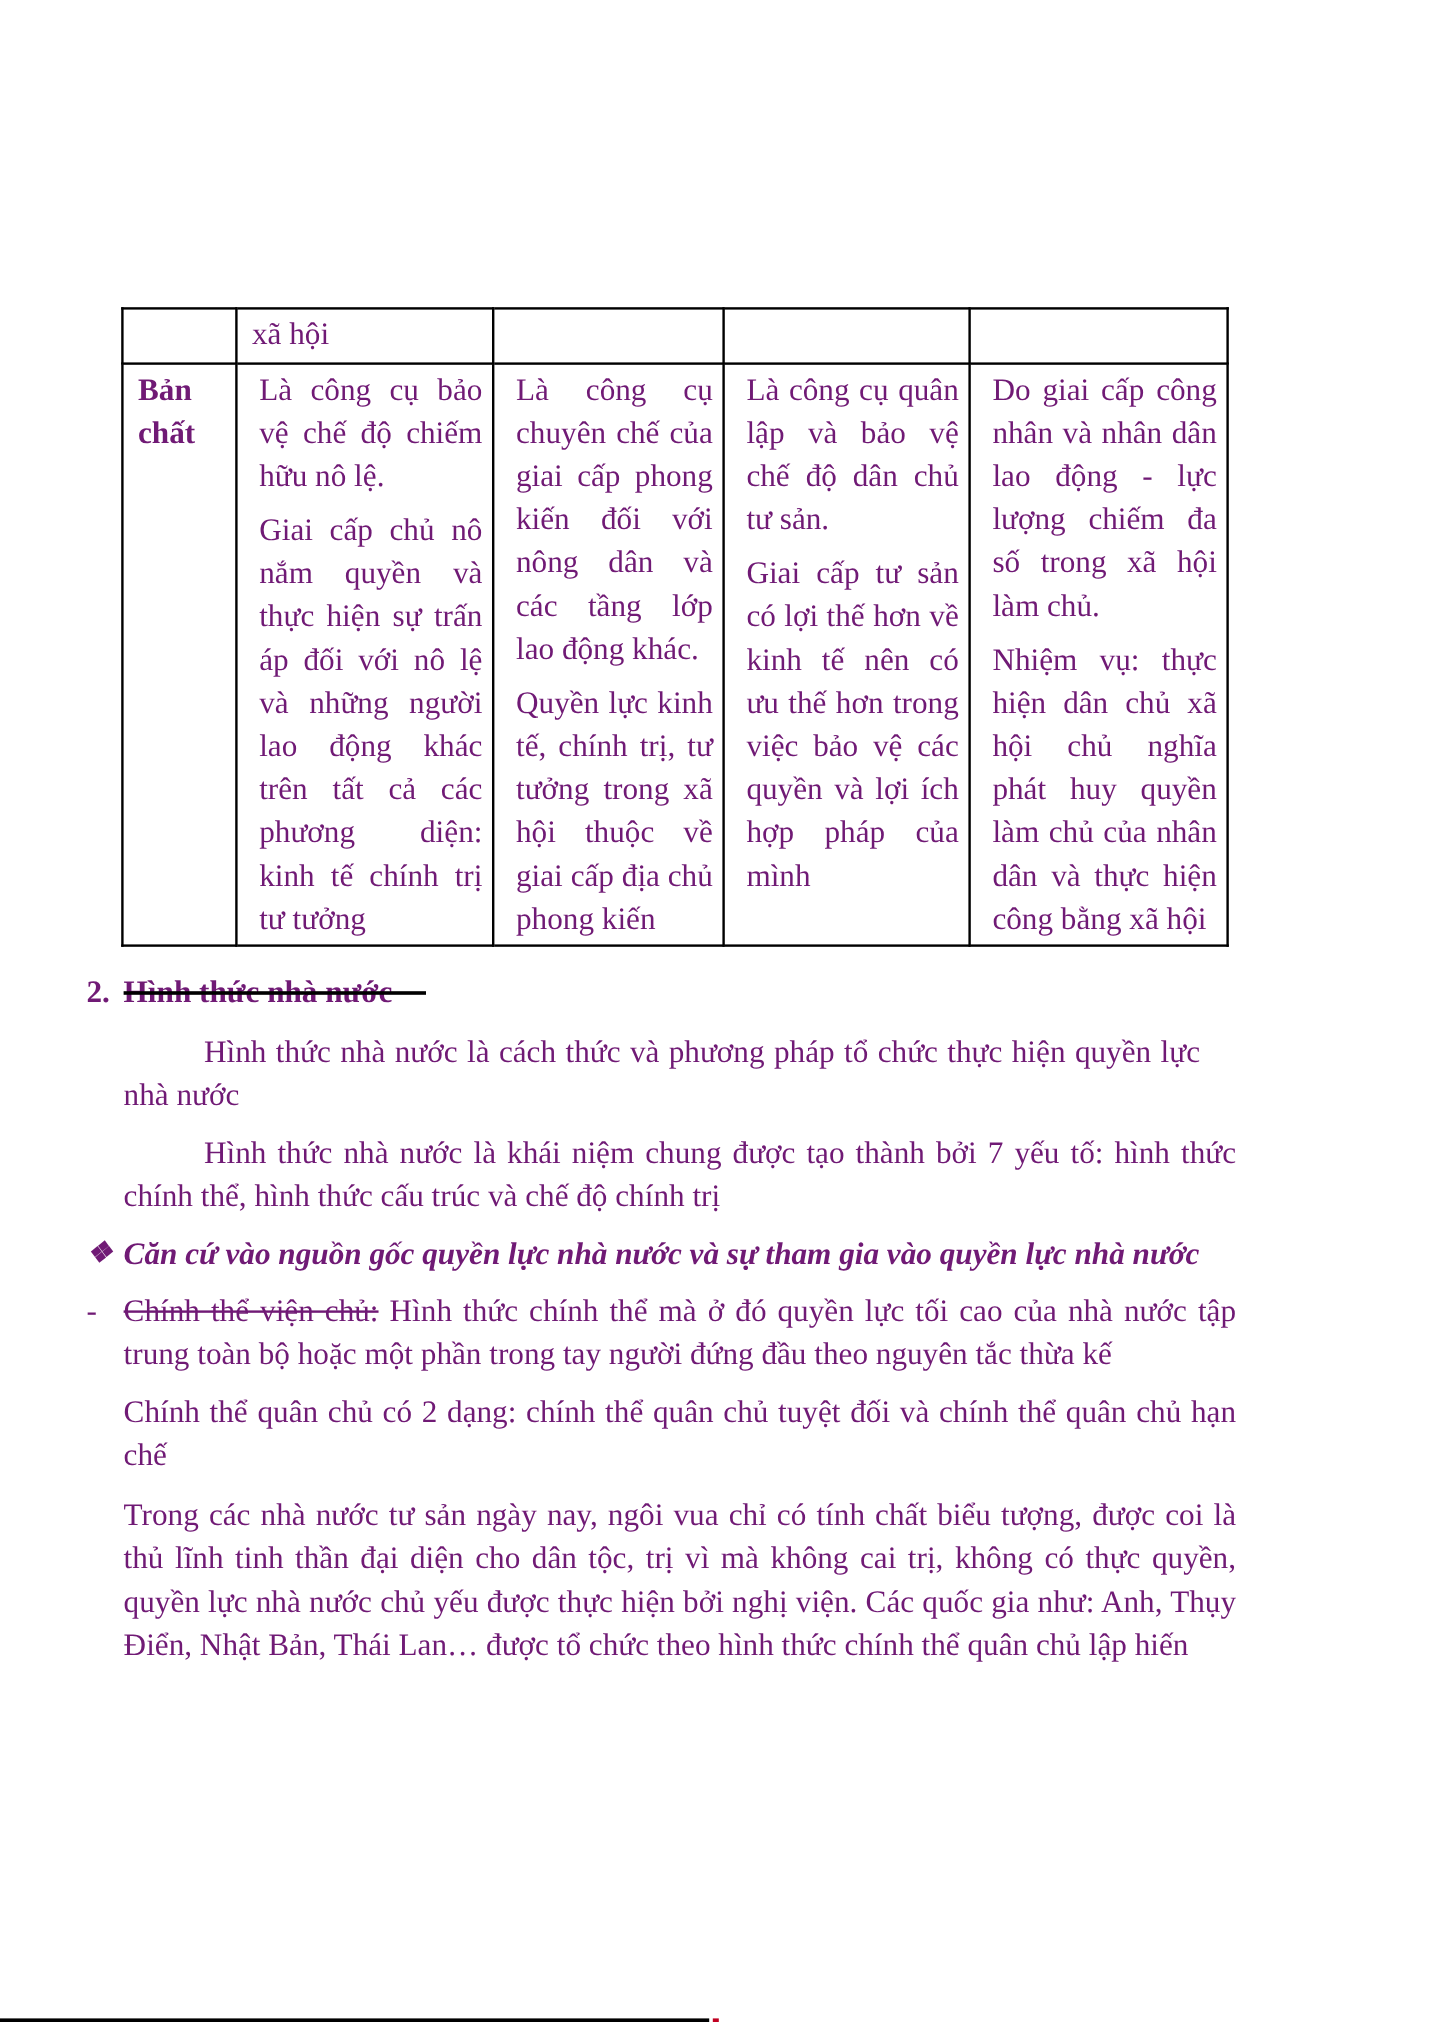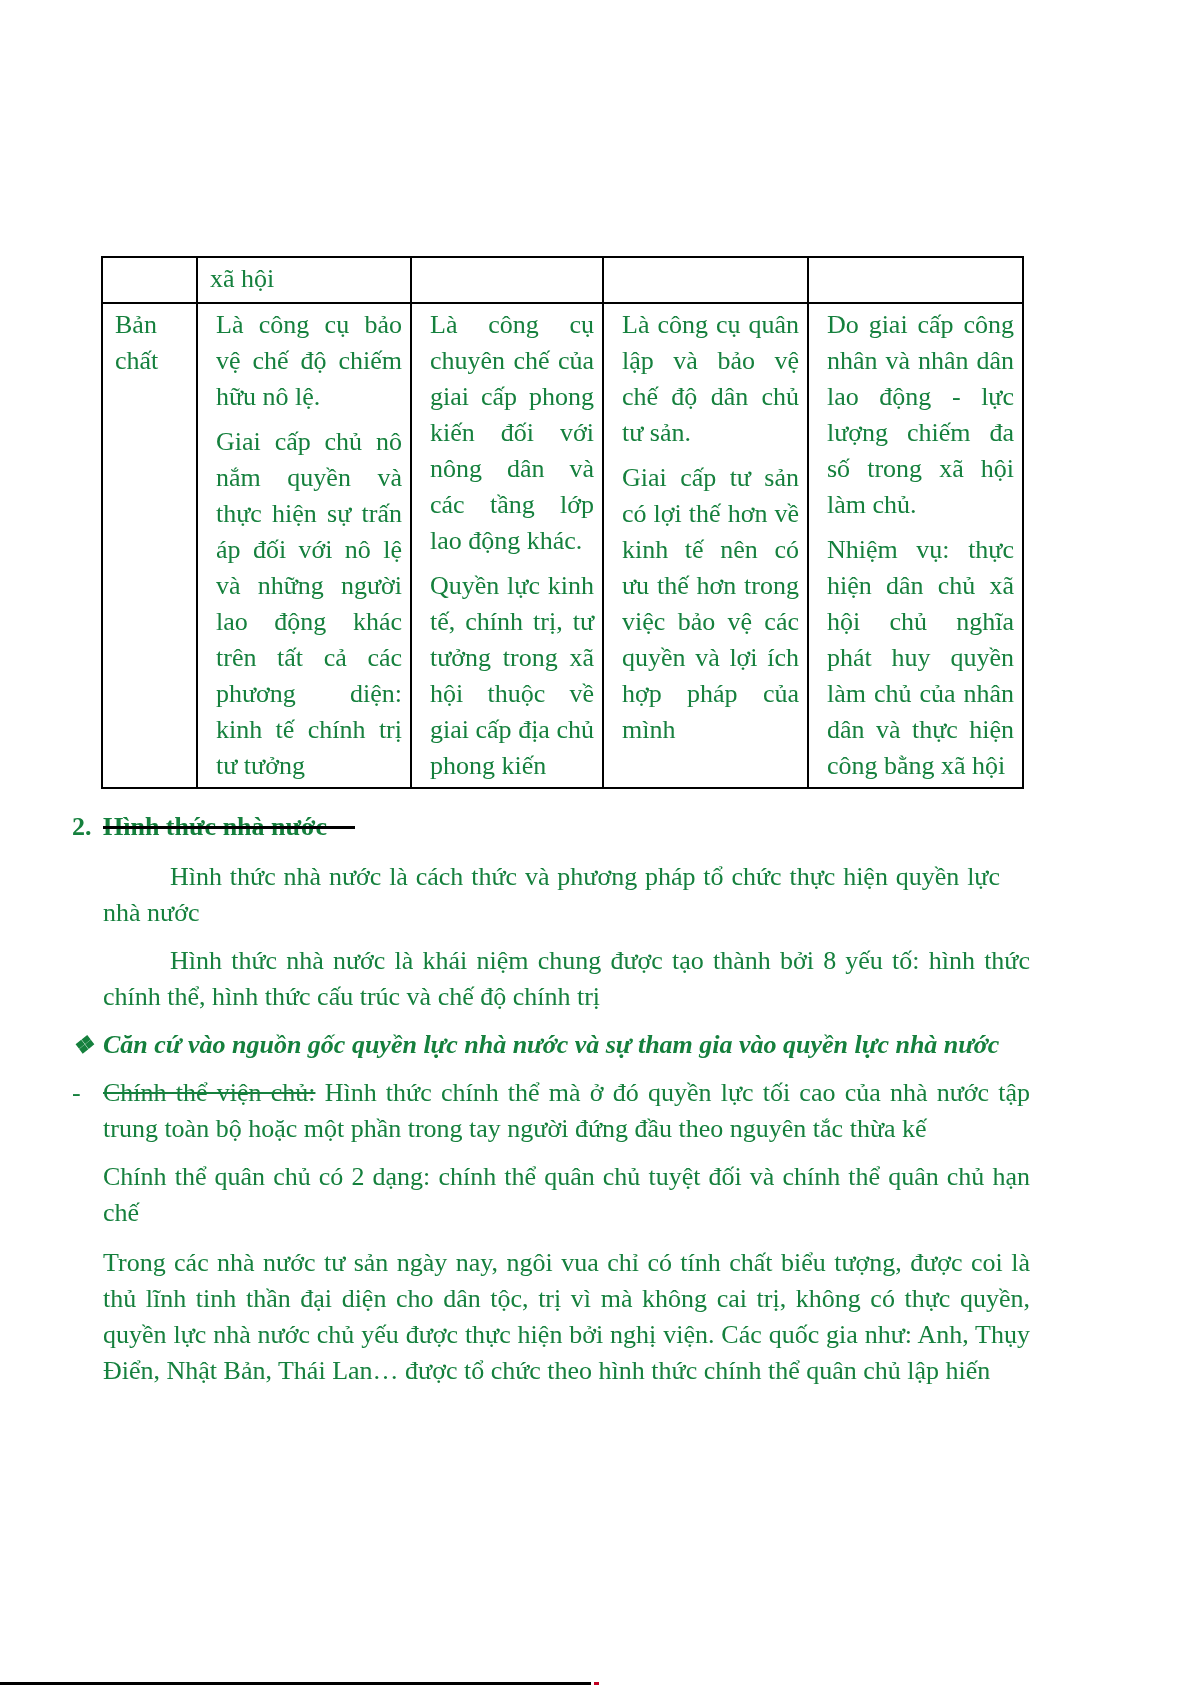--- a/index.html
+++ b/index.html
@@ -1,40 +1,40 @@
 <!DOCTYPE html>
 <html><head>
 <meta charset="utf-8">
 <style>
   html,body { margin:0; padding:0; background:#fff; }
   .page {
     position:relative;
     width:1191px; height:1685px;
     background:#ffffff;
-    color:#15803d;
+    color:#701a75;
     font-family:"Liberation Serif","DejaVu Serif",serif;
     font-size:26px;
     line-height:36px;
     overflow:hidden;
   }
   
   table.doc-table {
     border-collapse:collapse;
     table-layout:fixed;
     margin:256px 0 0 101px;
     width:921px;
   }
   table.doc-table td {
     border:2px solid #000;
     vertical-align:top;
     padding:3px 8px 3px 12px;
     text-align:justify;
   }
   tr.header-row td { height:38px; }
-  td.label-cell { text-align:left; padding-left:12px; }
+  td.label-cell { text-align:left; padding-left:12px;font-weight:bold; }
   table.doc-table p { margin:0 0 9px 6px; }
   table.doc-table p:last-child { margin-bottom:0; }
   
   .heading {
     margin:20px 161px 0 72px;
     font-weight:bold;
   }
   .h-num { display:inline-block; width:31px; }
   .h-title { position:relative; display:inline-block;text-align:right; }
   .h-title::after {
@@ -117,21 +117,21 @@
       </tr>
     </tbody>
   </table>
 
   <div class="heading">
     <span class="h-num">2.</span><span class="h-title">Hình thức nhà nước</span>
   </div>
 
   <p class="para tight indent italic narrow">Hình thức nhà nước là cách thức và phương pháp tổ chức thực hiện quyền lực nhà nước</p>
 
-  <p class="para indent">Hình thức nhà nước là khái niệm chung được tạo thành bởi 8 yếu tố: hình thức chính thể, hình thức cấu trúc và chế độ chính trị</p>
+  <p class="para indent">Hình thức nhà nước là khái niệm chung được tạo thành bởi 7 yếu tố: hình thức chính thể, hình thức cấu trúc và chế độ chính trị</p>
 
 
 
   <div class="bullet-row bold-italic">
     <span class="marker marker-diamond">❖</span>
     <div class="b-content">Căn cứ vào nguồn gốc quyền lực nhà nước và sự tham gia vào quyền lực nhà nước</div>
   </div>
 
   <div class="bullet-row">
     <span class="marker">-</span>

